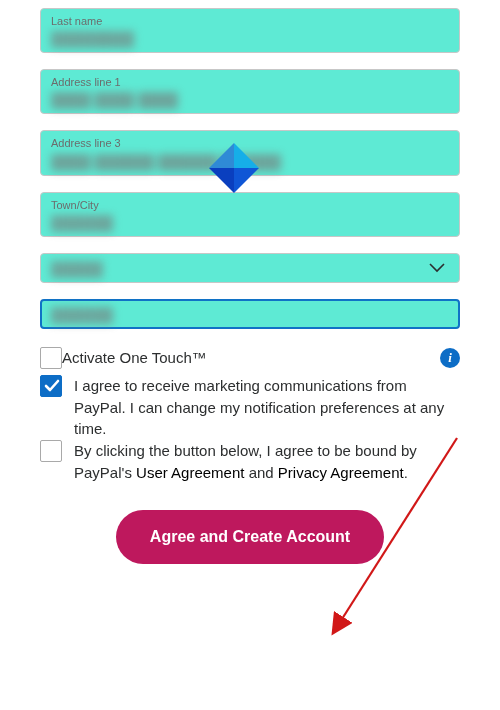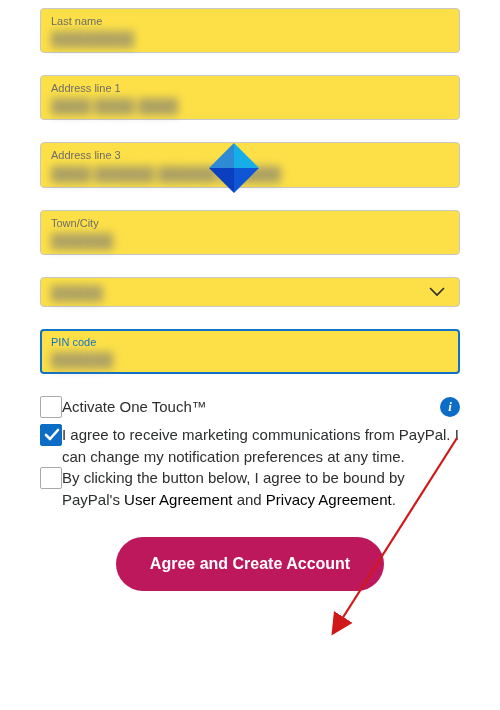--- a/index.html
+++ b/index.html
@@ -12,22 +12,22 @@
     color: #2c2e2f;
     position: relative;
     overflow: hidden;
   }
 
   .field {
     position: relative;
     border: 1px solid #c7c7c7;
     border-radius: 4px;
     padding: 6px 10px 4px 10px;
-    margin-bottom: 22px;
-    background: #fde047;
+    margin-bottom: 16px;
+    background: #5eead4;
   }
   .field-label {
     font-size: 11px;
     color: #6c6c6c;
     line-height: 1.2;
     margin-bottom: 2px;
   }
   .field-value {
     font-size: 15px;
     color: #4a4a4a;
@@ -56,21 +56,21 @@
   .field.active {
     border: 2px solid #1072c6;
     padding: 5px 9px 3px 9px;
   }
   .field.active .field-label { color: #1072c6; }
 
   
   .chk-row {
     display: flex;
     align-items: flex-start;
-    gap: 0;
+    gap: 12px;
   }
   .chk {
     width: 22px;
     height: 22px;
     border: 1px solid #a9a9a9;
     border-radius: 2px;
     flex: none;
     background: #fff;
     position: relative;
     cursor: pointer;
@@ -191,21 +191,20 @@
       <span class="blur short">█████</span>
     </div>
   <span class="chevron">
     <svg width="16" height="10" viewBox="0 0 16 10">
         <path d="M1 1 L8 8 L15 1" fill="none" stroke="#2c2e2f" stroke-width="1.6"></path>
       </svg>
   </span>
 </div>
 
 <div class="field active">
-  <div class="field-label">PIN code</div>
   <div class="field-value">
       <span class="blur short">██████</span>
     </div>
 </div>
 
 <div class="one-touch-row">
   <div class="chk"></div>
   <div class="label">Activate One Touch™</div>
   <div class="info-icon">i</div>
 </div>

